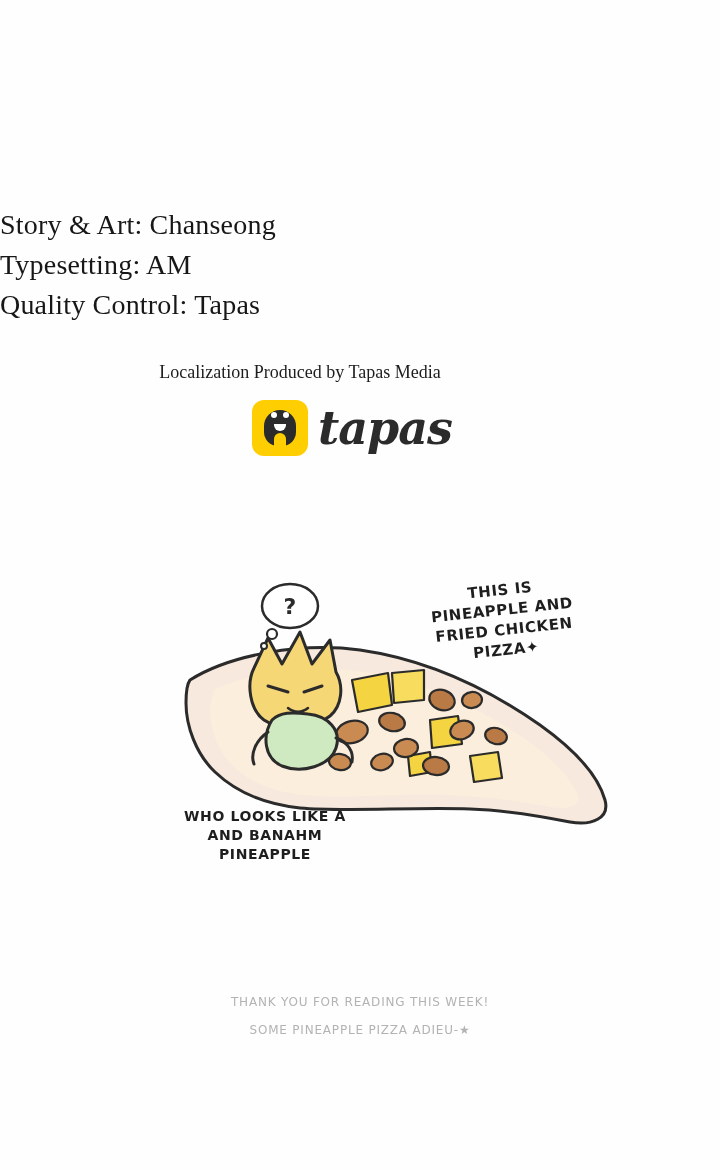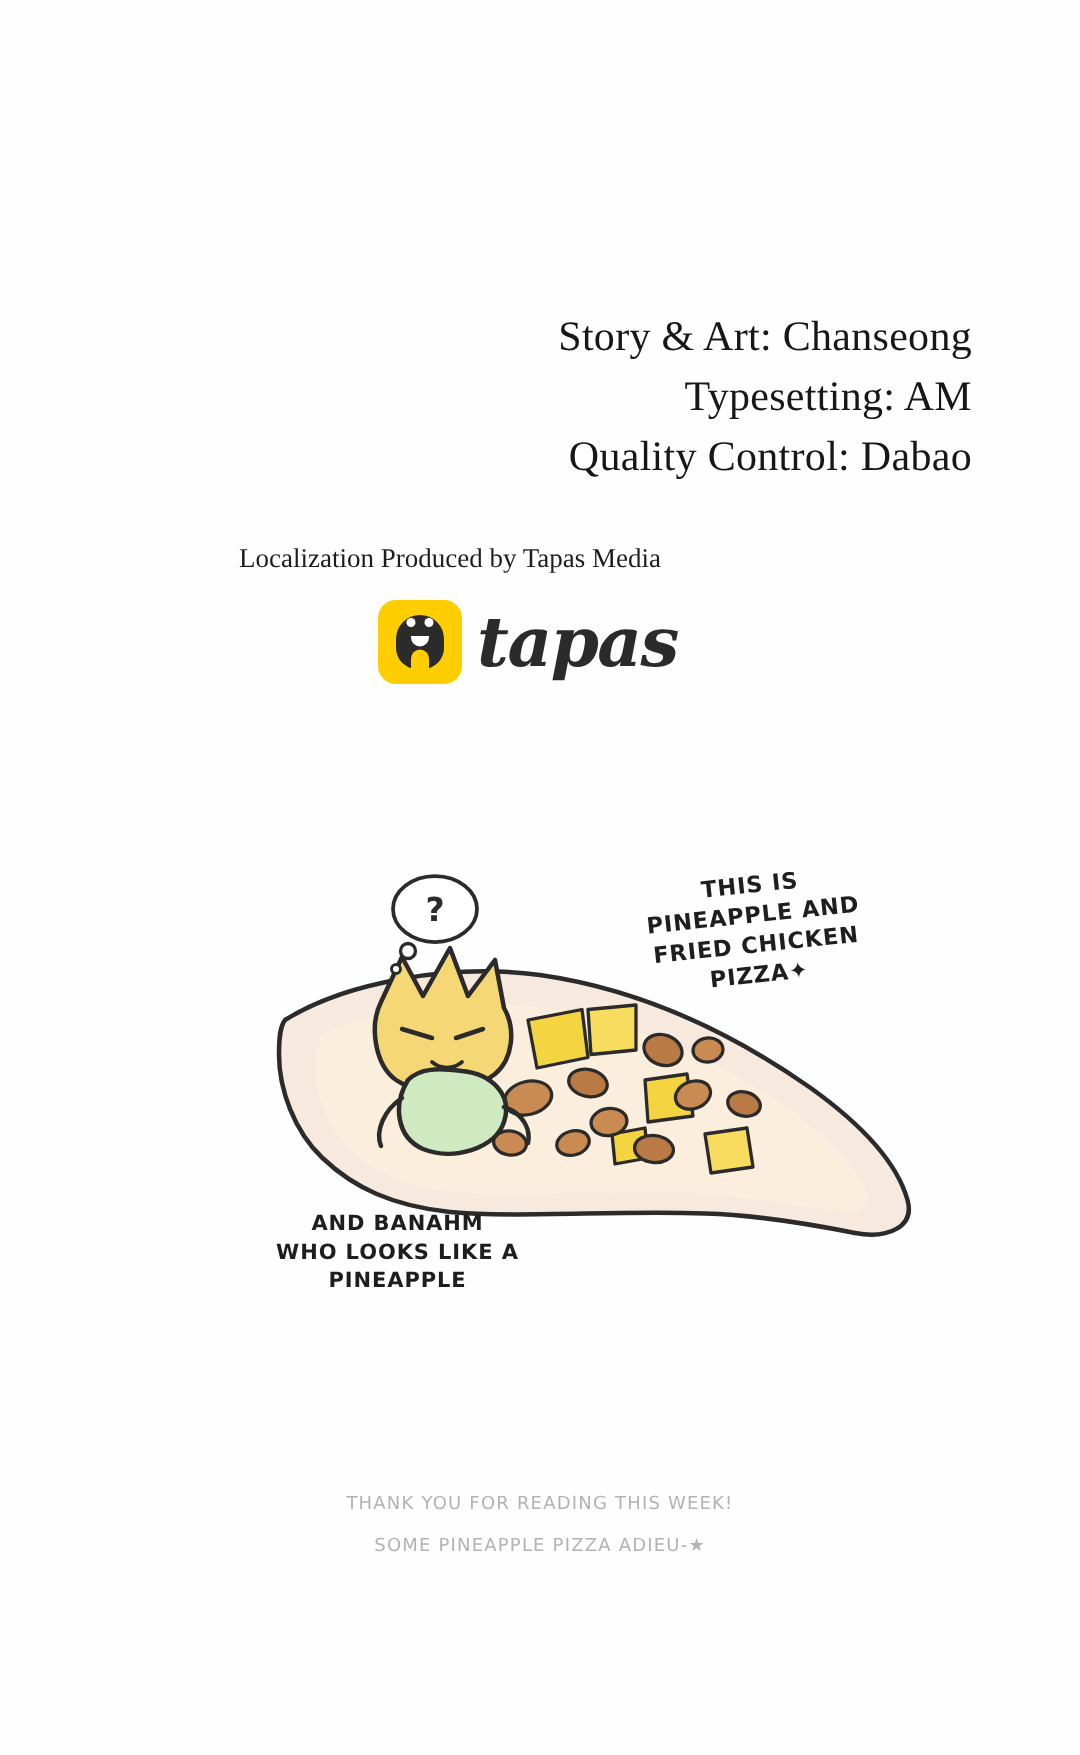--- a/index.html
+++ b/index.html
@@ -21,21 +21,21 @@
     inset: 0;
     background: #fefefe;
   }
 
   
   .credits {
     position: absolute;
     top: 205px;
     left: 0;
     width: 648px;
-    text-align: right;
+    text-align: left;
   }
   .credits .line {
     font-family: "Liberation Serif", serif;
     font-size: 28px;
     line-height: 40px;
     color: #171717;
     letter-spacing: 0.2px;
   }
 
   .localization {
@@ -166,21 +166,21 @@
   }
 </style>
 </head>
 <body>
 
 <div class="page">
 
   <div class="credits">
     <div class="line">Story &amp; Art: Chanseong</div>
     <div class="line">Typesetting: AM</div>
-    <div class="line">Quality Control: Dabao</div>
+    <div class="line">Quality Control: Tapas</div>
   </div>
 
   <div class="localization">Localization Produced by Tapas Media</div>
 
   <div class="logo-wrap">
     <div class="logo-mark">
       <div class="face"></div>
       <div class="eye l"></div>
       <div class="eye r"></div>
       <div class="mouth"></div>
@@ -243,22 +243,22 @@
     </svg>
 
     <div class="hand note-right">
       <div>THIS IS</div>
       <div>PINEAPPLE AND</div>
       <div>FRIED CHICKEN</div>
       <div>PIZZA✦</div>
     </div>
 
     <div class="hand note-left">
+      <div>WHO LOOKS LIKE A</div>
       <div>AND BANAHM</div>
-      <div>WHO LOOKS LIKE A</div>
       <div>PINEAPPLE</div>
     </div>
   </div>
 
   <div class="footer">
     <div>THANK YOU FOR READING THIS WEEK!</div>
     <div>SOME PINEAPPLE PIZZA ADIEU-★</div>
   </div>
 
 </div>

